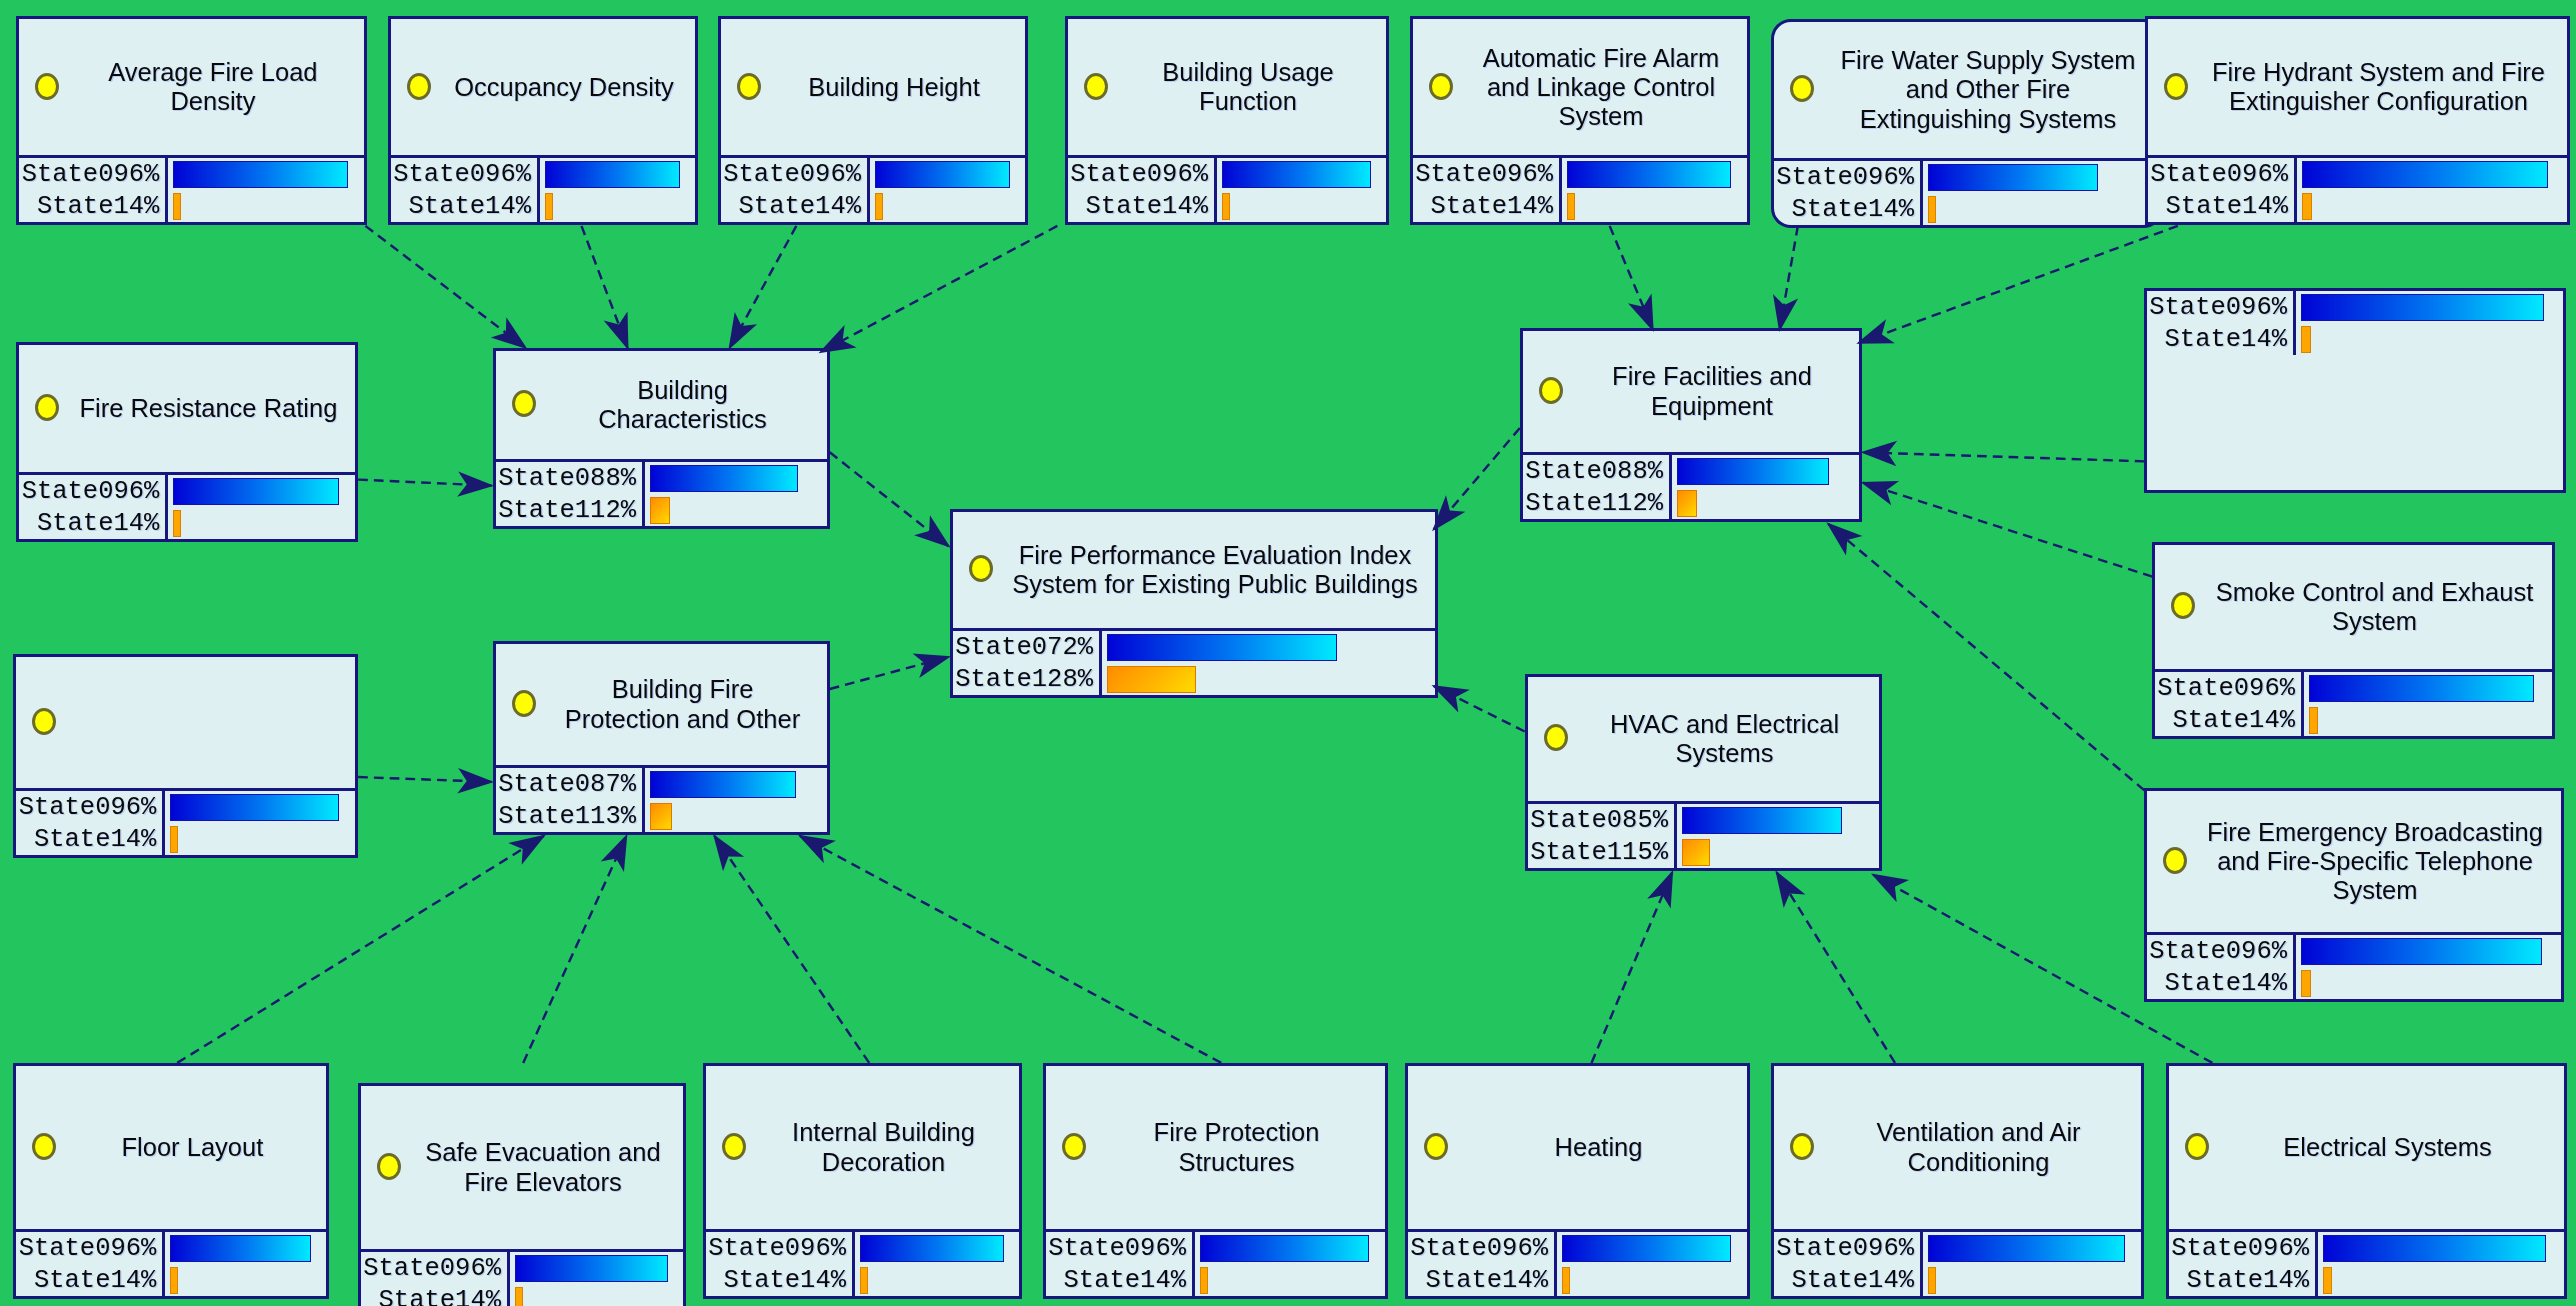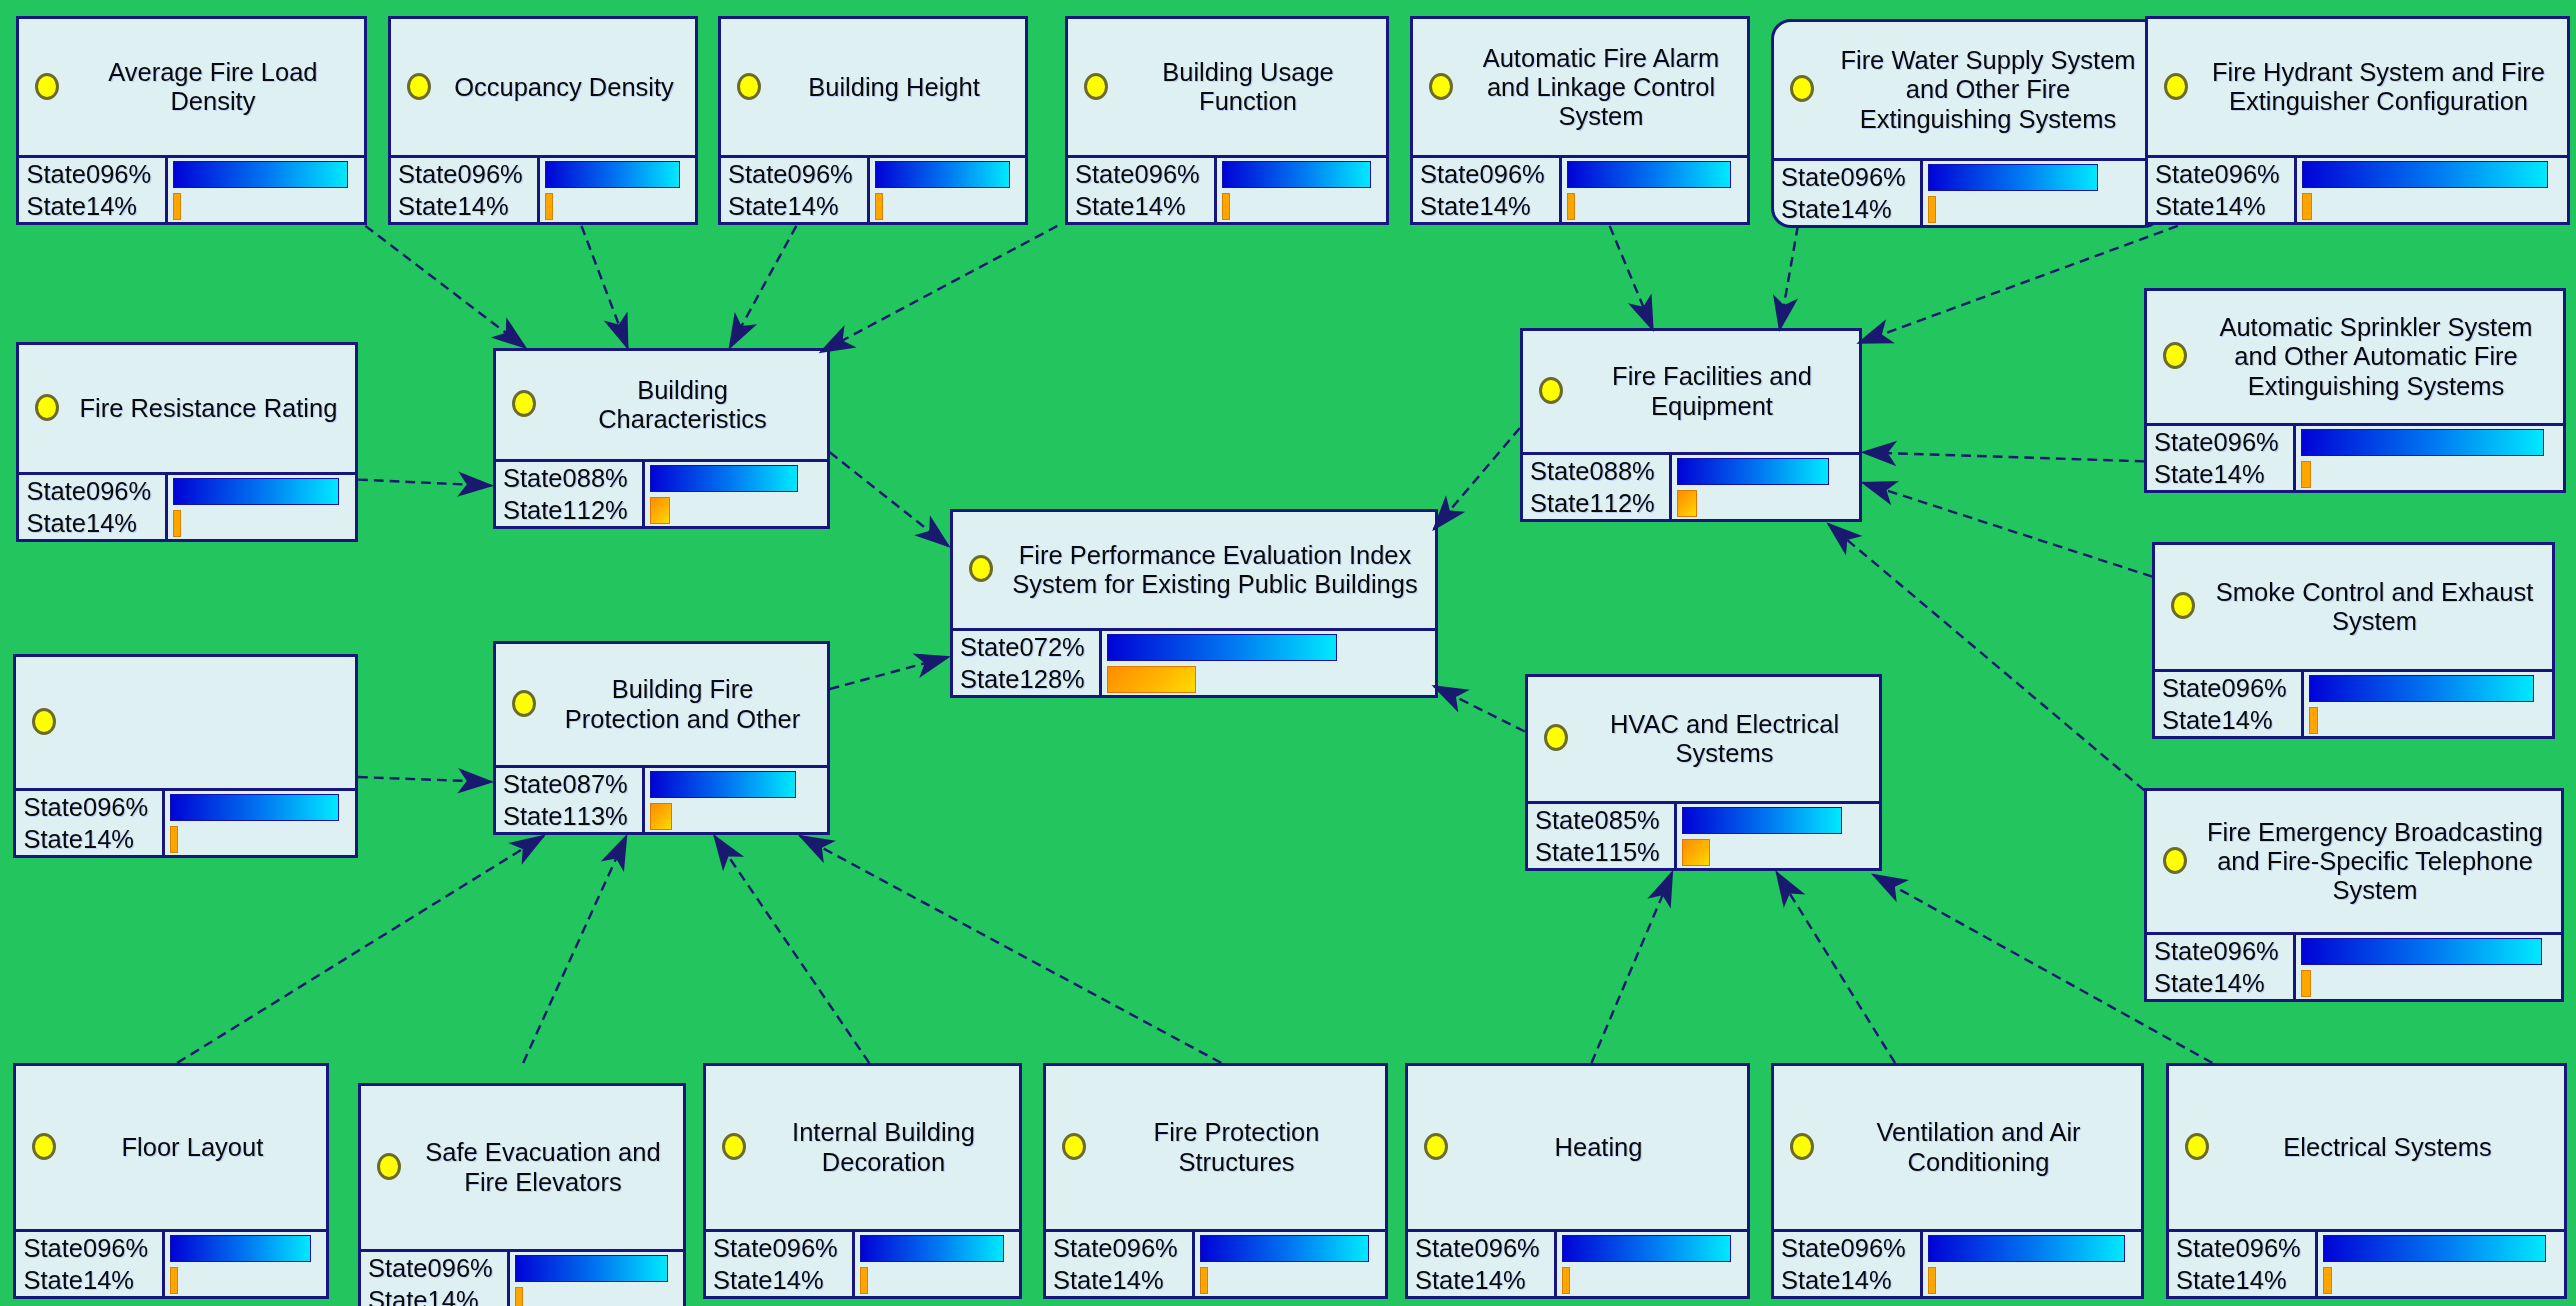--- a/index.html
+++ b/index.html
@@ -43,25 +43,26 @@
   }
   .bar-section { flex: 0 0 auto; display: flex; box-sizing: border-box; }
   .label-col {
     flex: 0 0 auto;
     border-right: 3px solid #16167E;
     box-sizing: border-box;
     display: flex; flex-direction: column;
   }
   .bars-col { flex: 1 1 auto; display: flex; flex-direction: column; }
   .state-label-row {
-    height: 32px; display: flex; align-items: center; justify-content: flex-start;
-    padding: 0 6px 0 7px; box-sizing: border-box;
+    height: 32px; display: flex; align-items: center; justify-content: flex-end;
+    padding: 0 6px 0 0; box-sizing: border-box;
     font-size: 25.5px; color: #0A0A0A;
     text-shadow: 1.2px 0.6px 0 rgba(90,120,255,0.28);
     white-space: nowrap;
+    font-family: Liberation Mono, monospace;
   }
   .bar-row {
     height: 32px; display: flex; align-items: center;
     padding-left: 4.9px; box-sizing: border-box;
   }
   .bar {
     height: 27px; box-sizing: border-box;
   }
   .bar-blue {
     background: linear-gradient(90deg, #0003D6 0%, #0079F2 55%, #00E9FF 100%);
@@ -437,24 +438,20 @@
           <div class="bar-row">
             <div class="bar bar-blue" style="width: 160px;"></div>
           </div>
           <div class="bar-row">
             <div class="bar bar-orange-big" style="width: 28.5px;"></div>
           </div>
         </div>
       </div>
     </div>
     <div class="node" style="left: 2144px; top: 288px; width: 422px; height: 205px;">
-      <div class="title-area">
-        <span class="node-icon"></span>
-        <div class="node-title">Automatic Sprinkler System and Other Automatic Fire Extinguishing Systems</div>
-      </div>
       <div class="bar-section" style="height: 64px;">
         <div class="label-col" style="width: 149px;">
           <div class="state-label-row">
             <span>State0</span>
             <span>96%</span>
           </div>
           <div class="state-label-row">
             <span>State1</span>
             <span>4%</span>
           </div>

